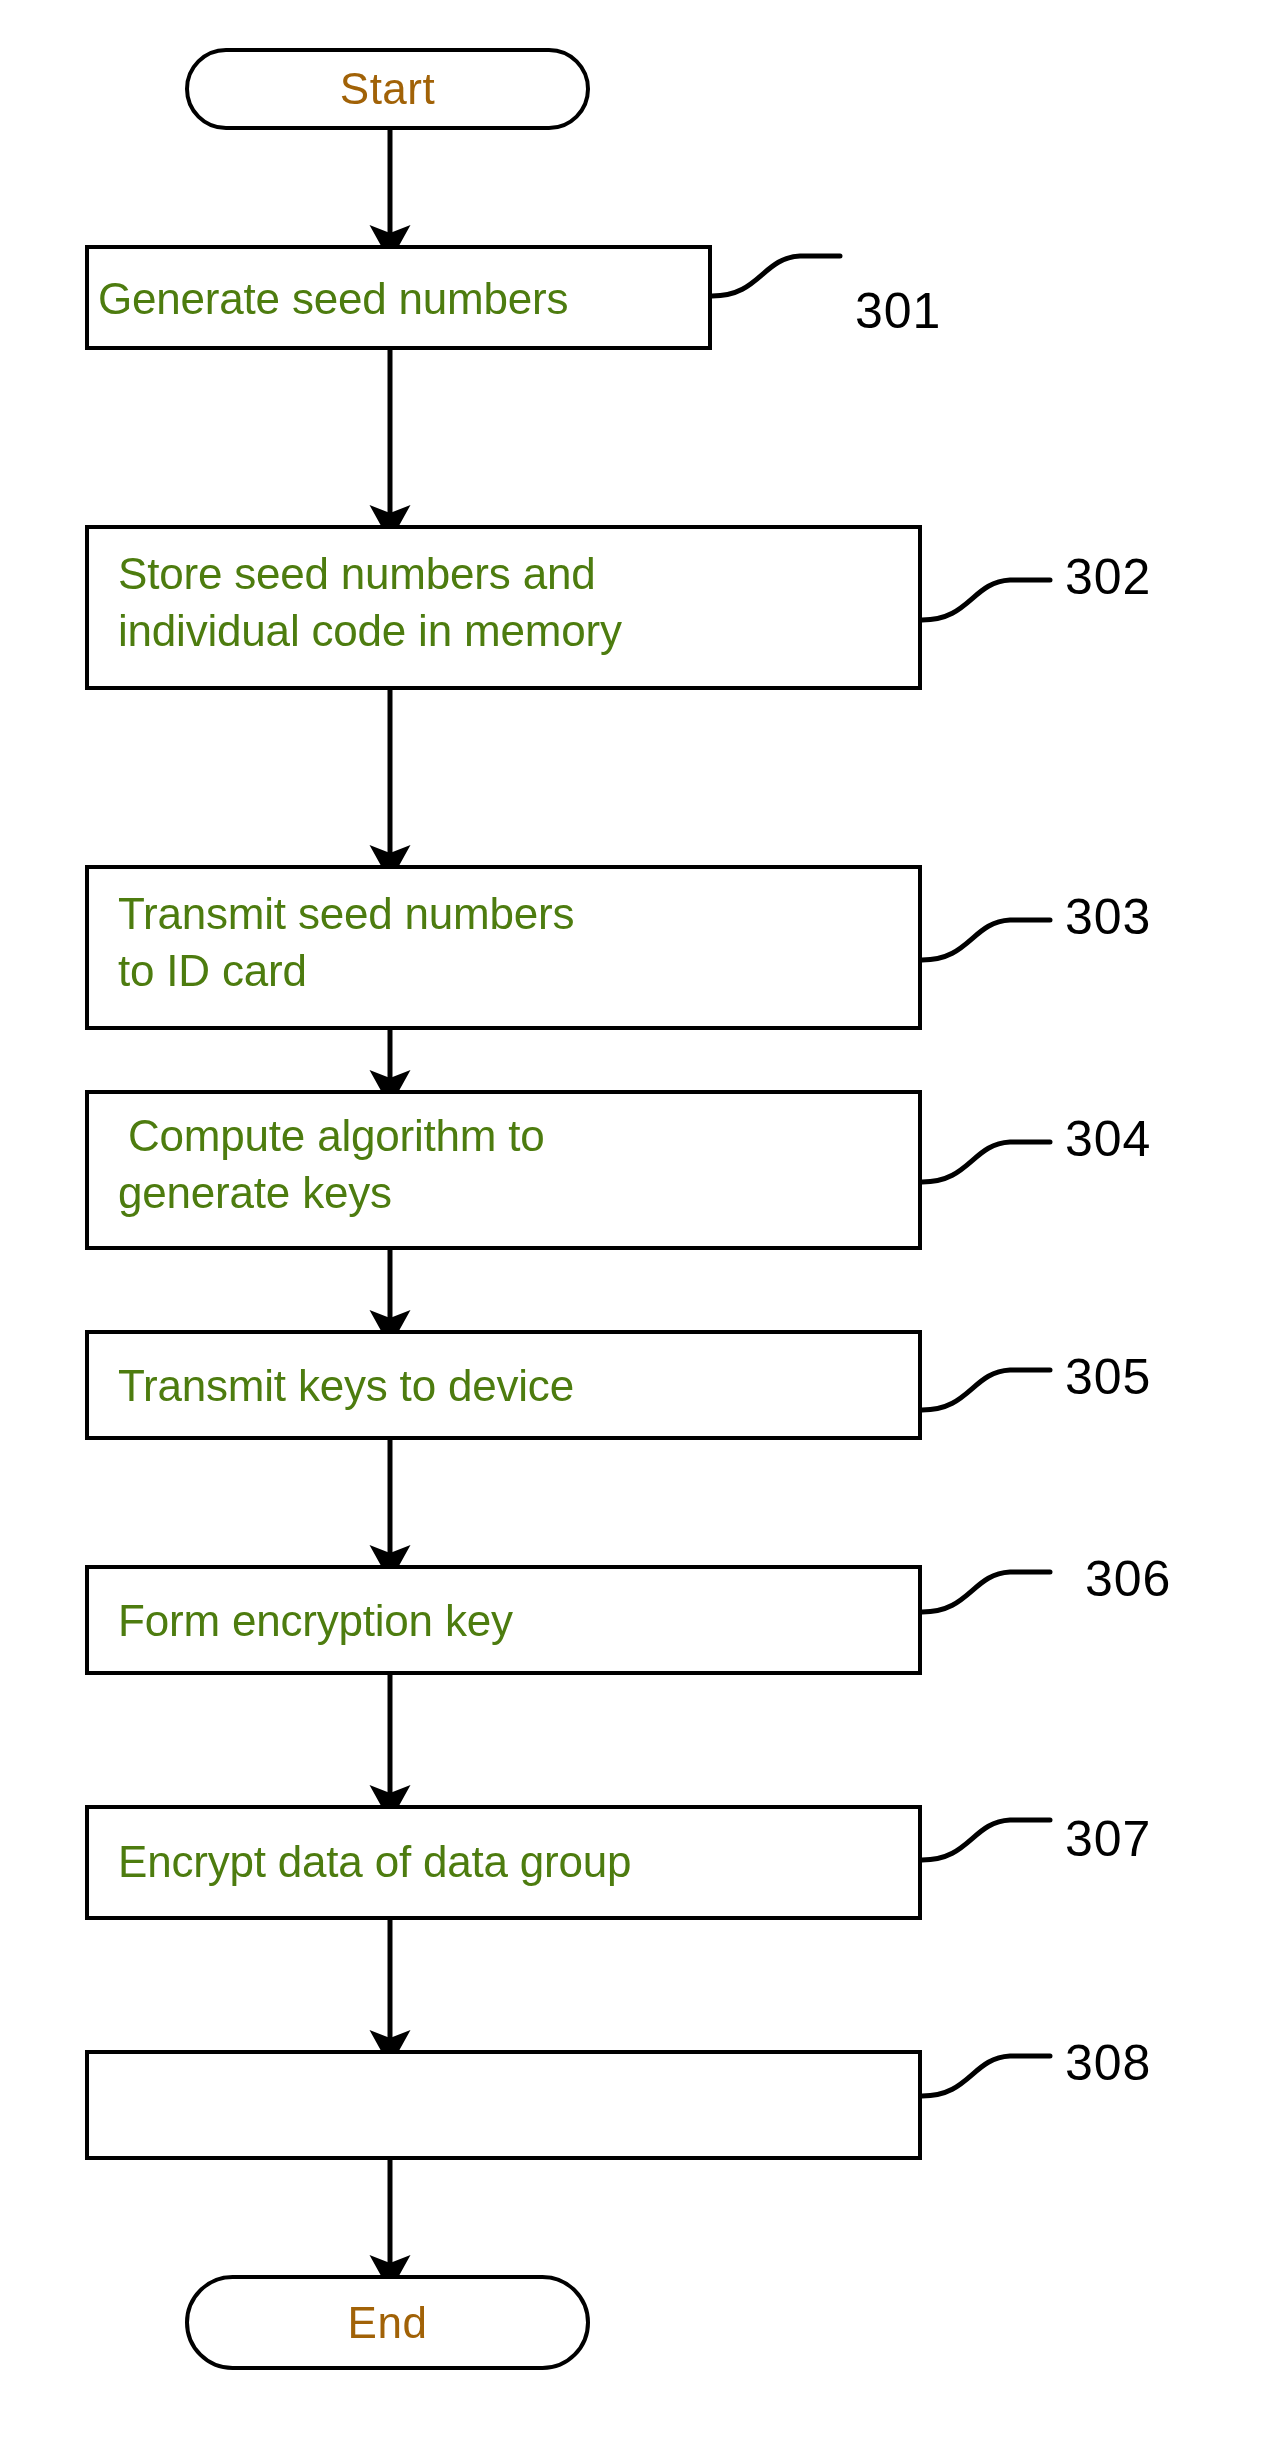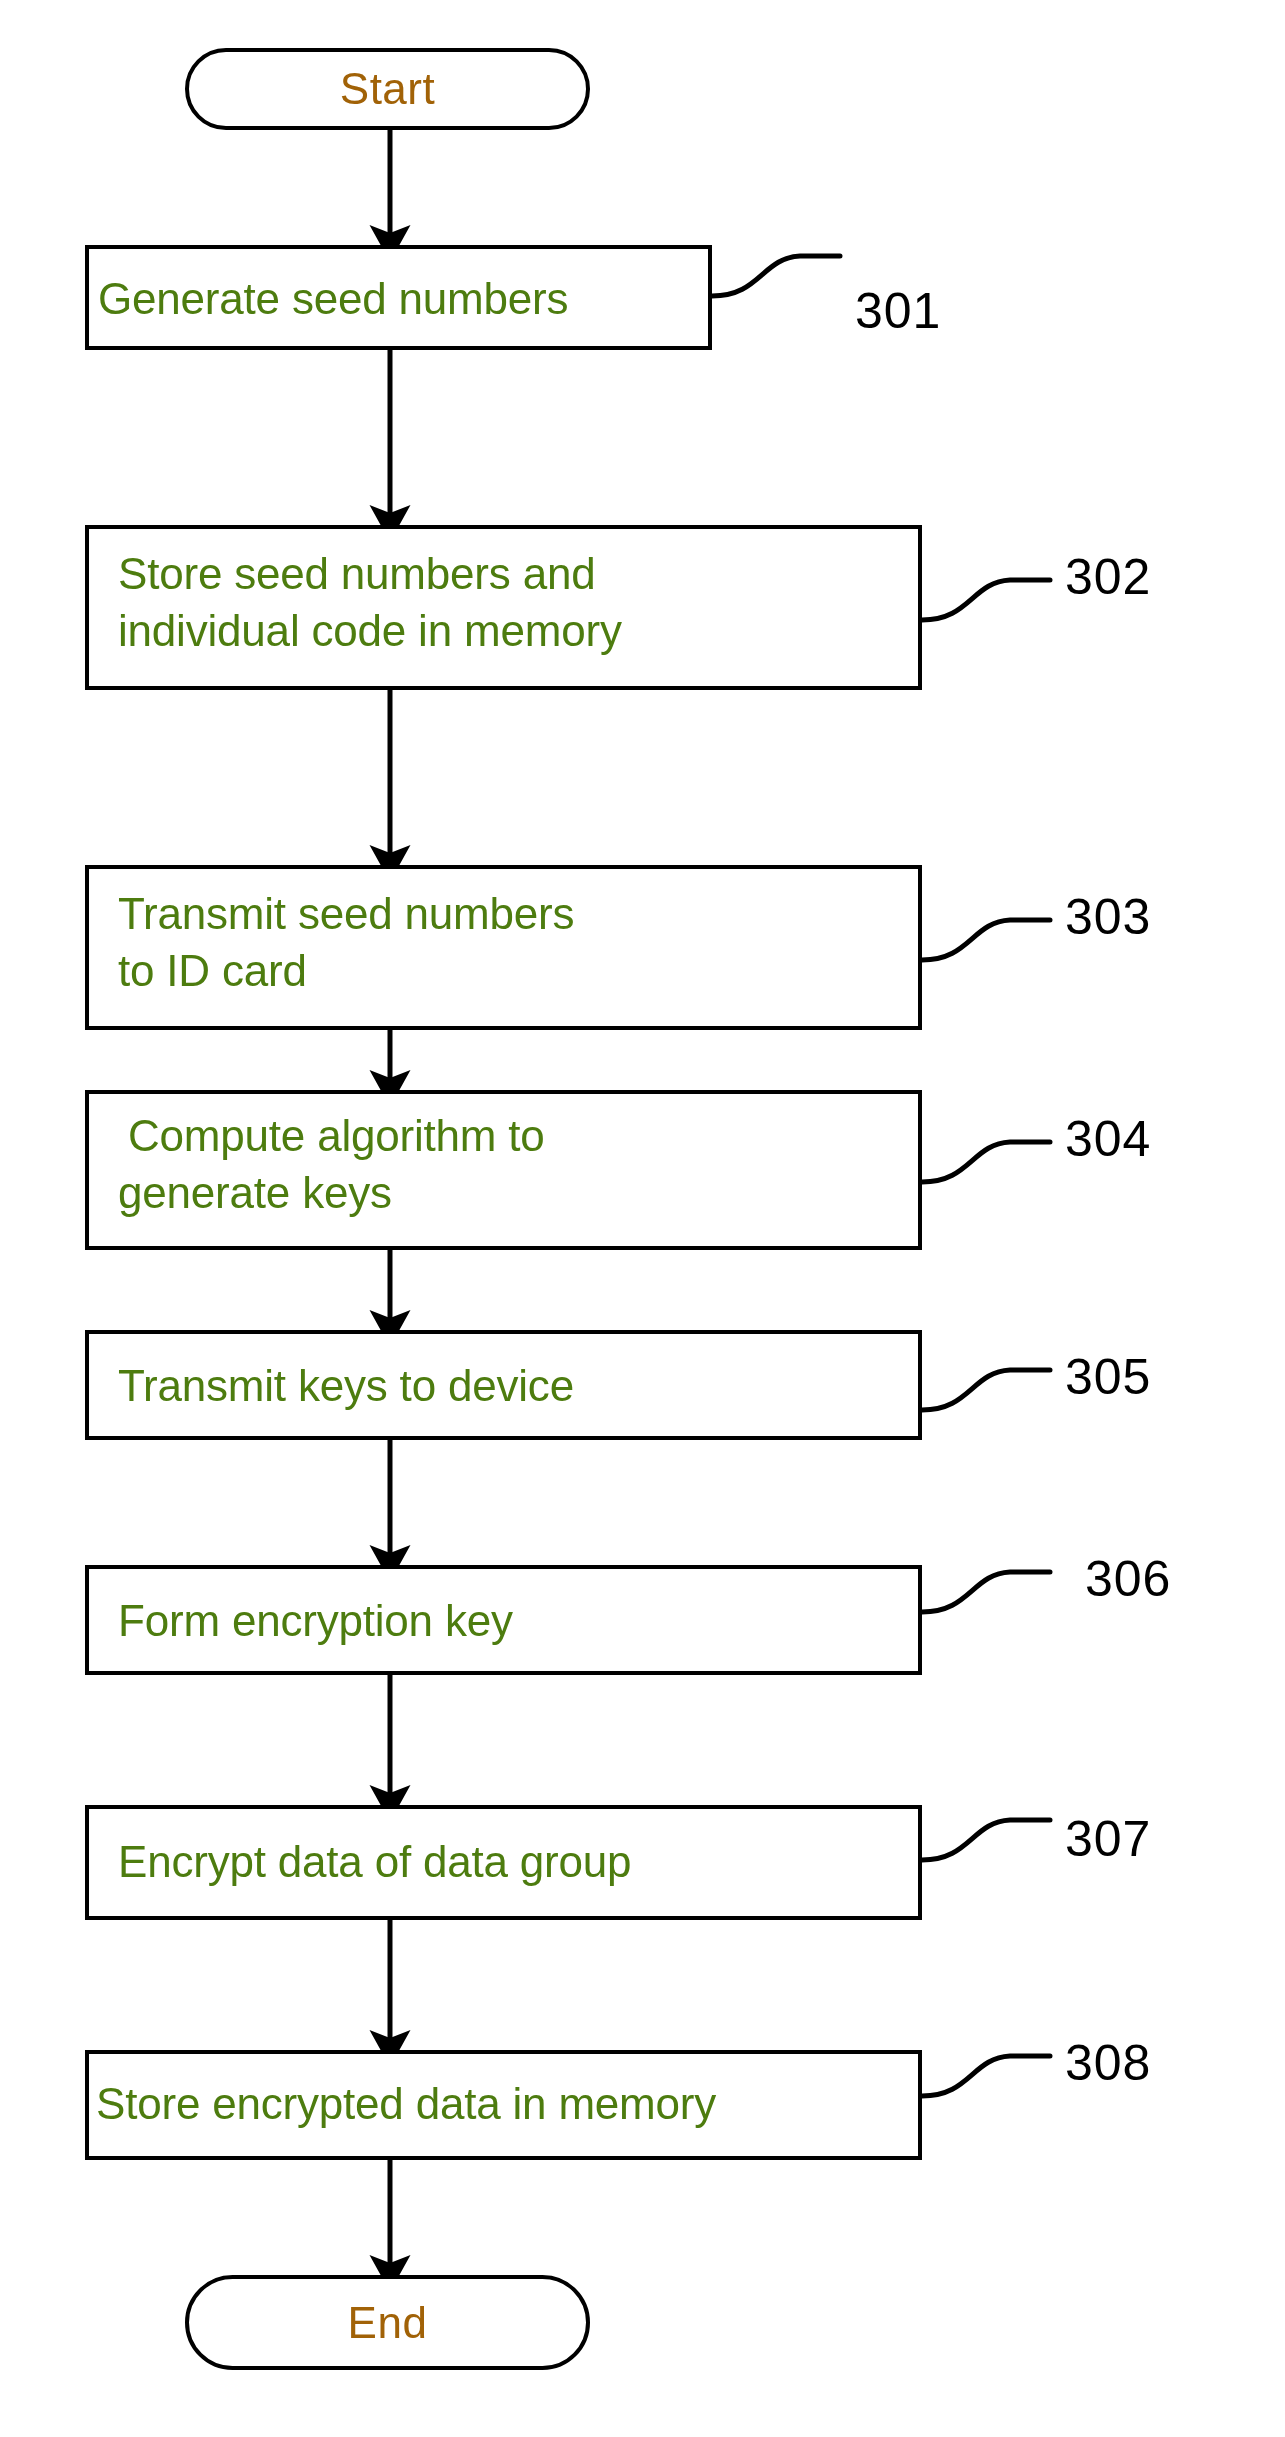--- a/index.html
+++ b/index.html
@@ -134,20 +134,19 @@
 
   <div class="proc" style="left:85px; top:1565px; width:837px; height:110px;"></div>
   <div class="proc-label" style="left:118px; top:1595px;">Form encryption key</div>
   <div class="refnum" style="left:1065px; top:1554px;margin-left:20px;">306</div>
 
   <div class="proc" style="left:85px; top:1805px; width:837px; height:115px;"></div>
   <div class="proc-label" style="left:118px; top:1836px;">Encrypt data of data group</div>
   <div class="refnum" style="left:1065px; top:1802px;margin-top:12px;">307</div>
 
   <div class="proc" style="left:85px; top:2050px; width:837px; height:110px;"></div>
-  <div class="proc-label" style="left:96px; top:2078px;">Store encrypted data in memory</div>
   <div class="refnum" style="left:1065px; top:2038px;">308</div>
 
   <div class="terminator" style="left:185px; top:2275px; width:405px; height:95px;">
     <span>End</span>
   </div>
 
 </div>
 
 </body></html>

